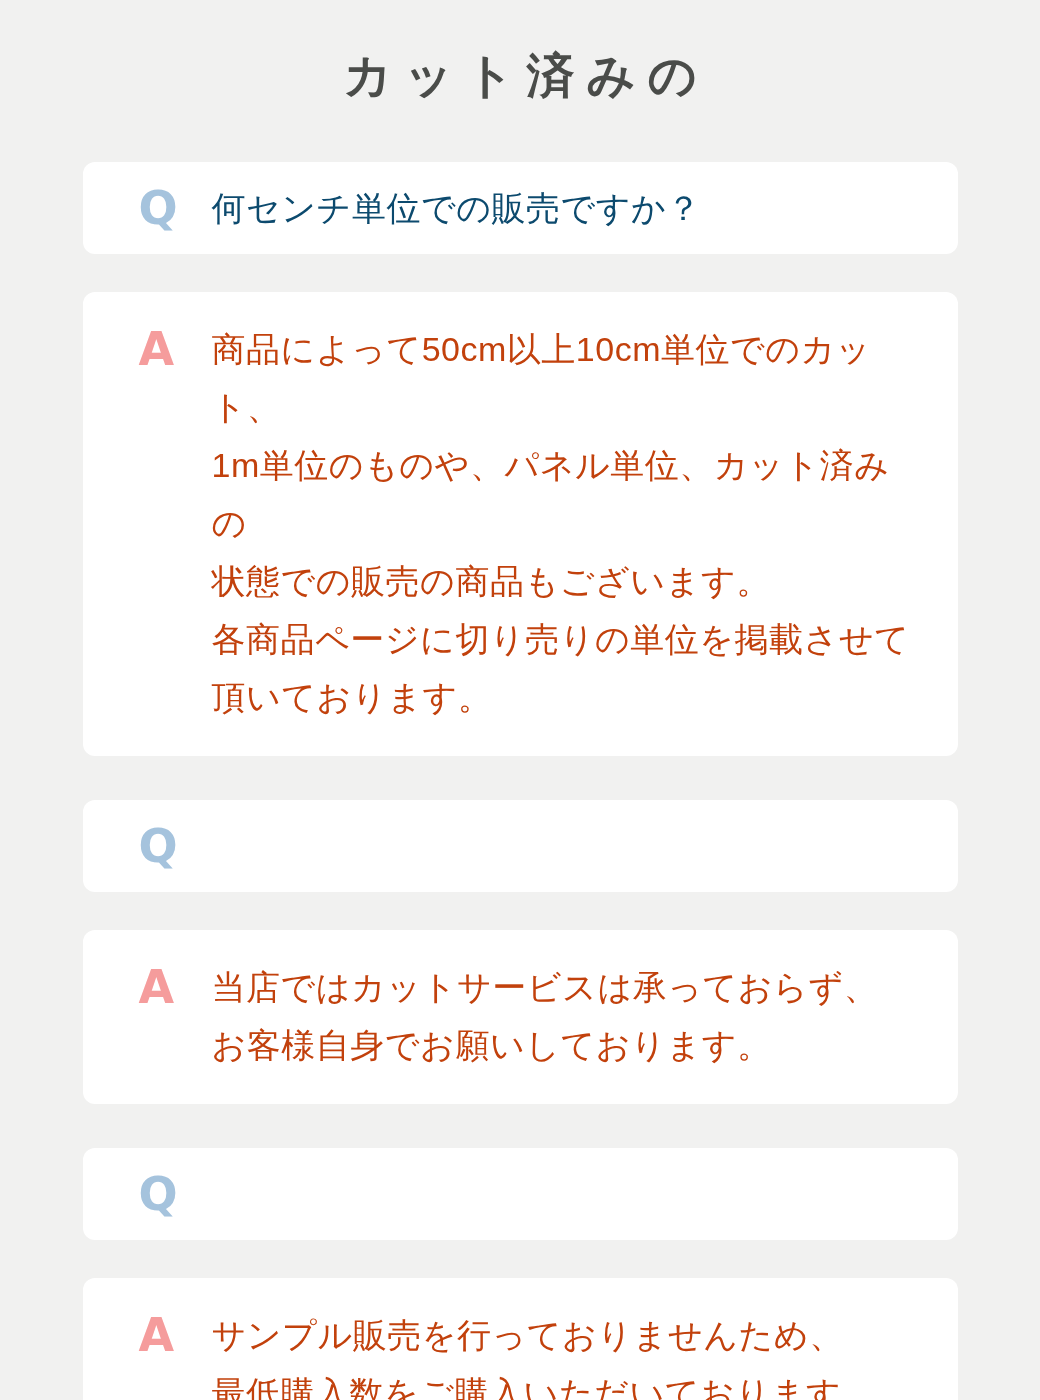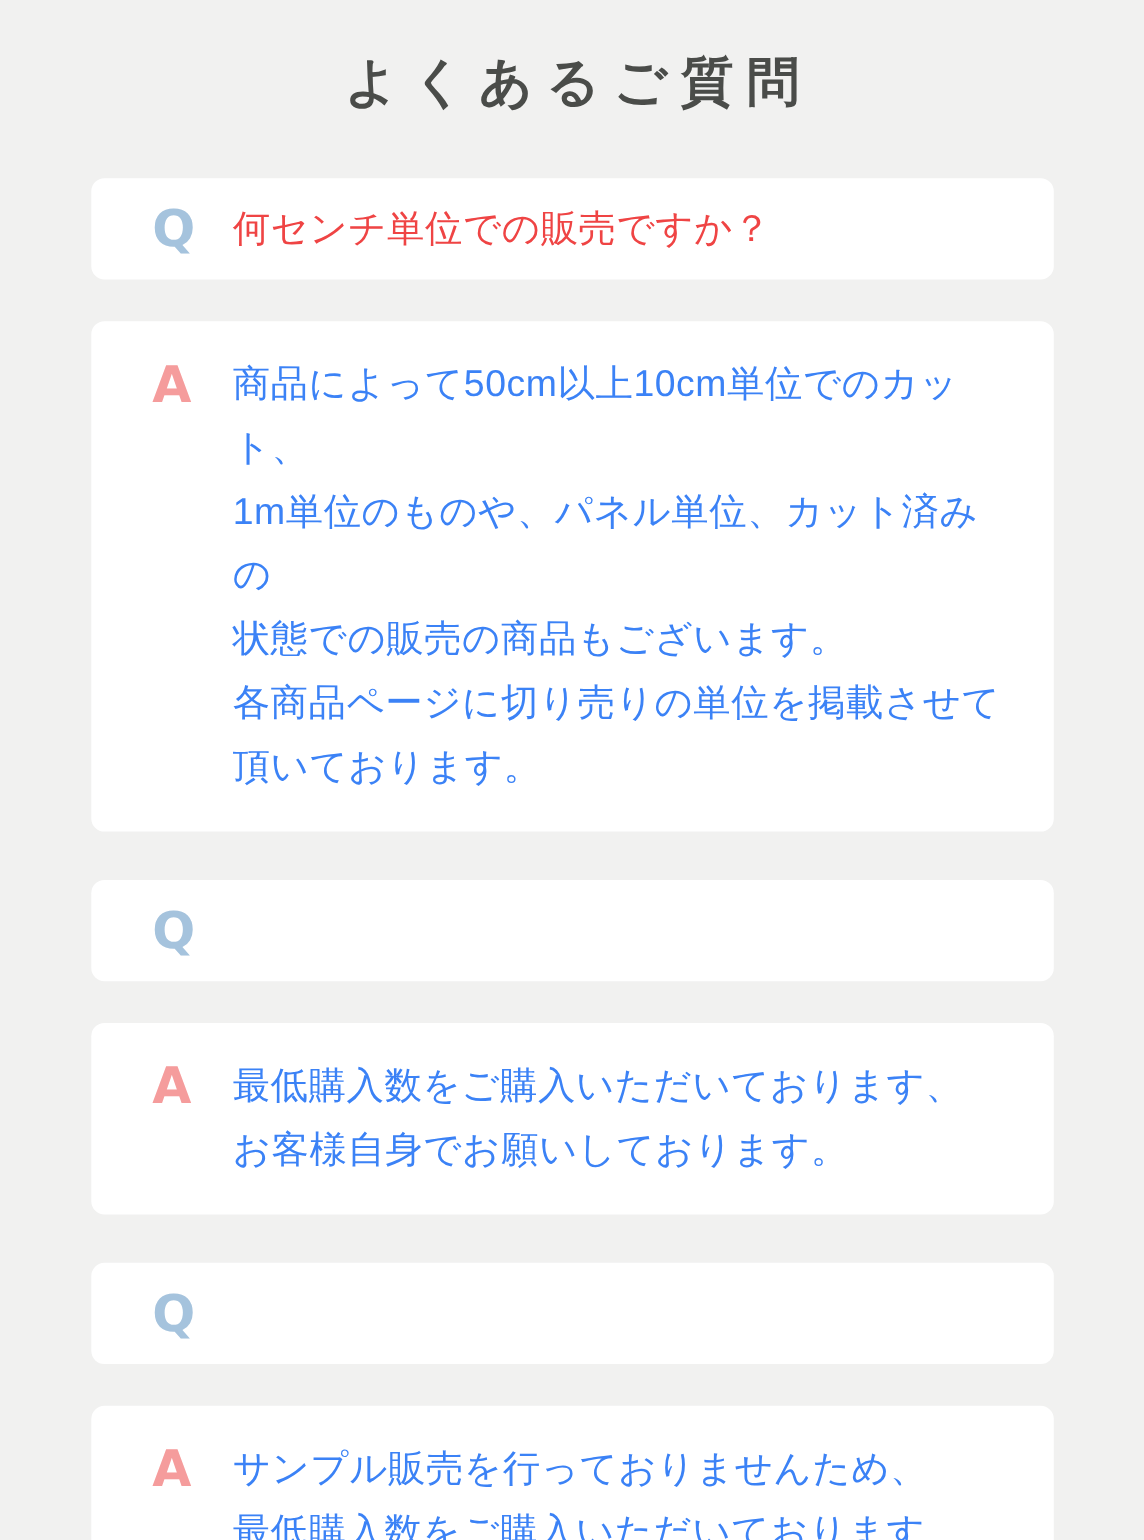--- a/index.html
+++ b/index.html
@@ -59,37 +59,37 @@
     font-size: 46px;
     font-weight: bold;
     line-height: 58px;
     font-family: "DejaVu Sans", "Liberation Sans", sans-serif;
   }
   .q-badge { color: #a5c3dd; }
   .a-badge { color: #f59c9c; }
   .q-text {
     font-size: 34px;
     line-height: 1.3;
-    color: #ef4444;
+    color: #0c4a6e;
     letter-spacing: 0.5px;
   }
   .a-text {
     font-size: 34px;
     line-height: 58px;
-    color: #3b82f6;
+    color: #c2410c;
     letter-spacing: 0.5px;
     white-space: pre-line;
   }
 </style>
 </head>
 <body>
 
 <div class="page">
 
-  <h1 class="page-title">よくあるご質問</h1>
+  <h1 class="page-title">カット済みの</h1>
 
   <div class="faq-list">
 
     <div class="card q-card">
       <span class="badge q-badge">Q</span>
       <span class="q-text">何センチ単位での販売ですか？</span>
     </div>
     <div class="card a-card">
       <span class="badge a-badge">A</span>
       <span class="a-text">商品によって50cm以上10cm単位でのカット、
@@ -97,21 +97,21 @@
 状態での販売の商品もございます。
 各商品ページに切り売りの単位を掲載させて
 頂いております。</span>
     </div>
 
     <div class="card q-card">
       <span class="badge q-badge">Q</span>
     </div>
     <div class="card a-card">
       <span class="badge a-badge">A</span>
-      <span class="a-text">最低購入数をご購入いただいております、
+      <span class="a-text">当店ではカットサービスは承っておらず、
 お客様自身でお願いしております。</span>
     </div>
 
     <div class="card q-card">
       <span class="badge q-badge">Q</span>
     </div>
     <div class="card a-card">
       <span class="badge a-badge">A</span>
       <span class="a-text">サンプル販売を行っておりませんため、
 最低購入数をご購入いただいております。</span>

